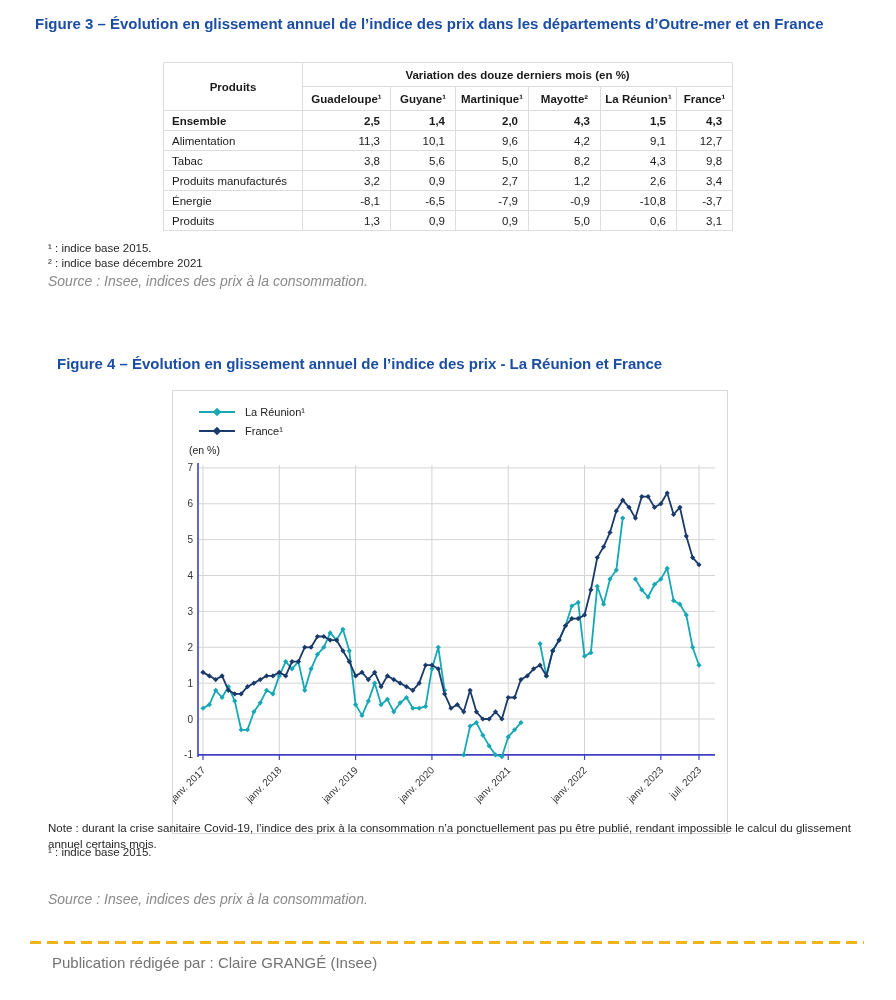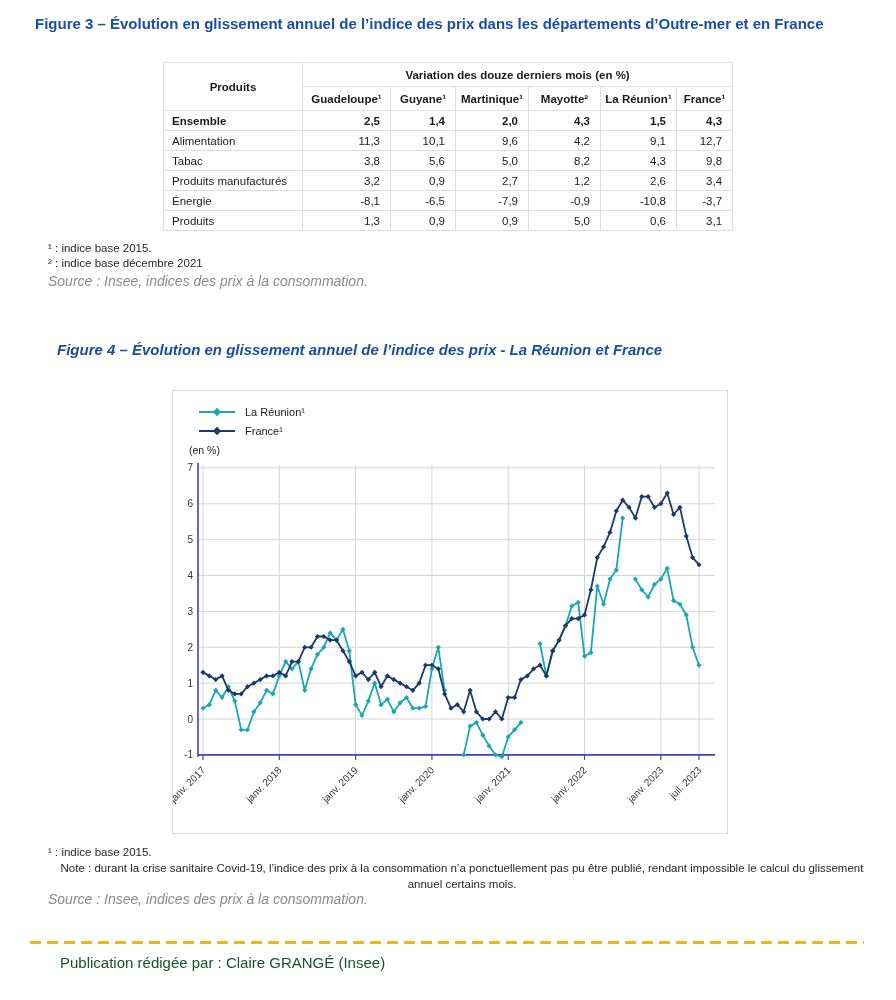--- a/index.html
+++ b/index.html
@@ -4,53 +4,53 @@
 <style>
   html,body{margin:0;padding:0;background:#fff;}
   .page{
     position:relative;width:896px;height:1000px;background:#fff;overflow:hidden;
     font-family:"Liberation Sans","DejaVu Sans",sans-serif;color:#1a1a1a;
   }
   .fig-title{
     position:absolute;font-size:15px;font-weight:700;color:#1b4ea3;line-height:1.32;
   }
   #fig3-title{left:35px;top:14px;width:845px;}
-  #fig4-title{left:57px;top:340px;width:820px;font-style:italic;}
+  #fig4-title{left:57px;top:354px;width:820px;}
 
   
   .tbl-wrap{position:absolute;left:163px;top:62px;}
   table{border-collapse:collapse;table-layout:fixed;width:569px;background:#fff;}
   th,td{border:1px solid #ddd;font-size:11.5px;color:#1a1a1a;overflow:hidden;white-space:nowrap;}
   thead th{font-weight:700;text-align:center;padding:4px 4px;height:15px;}
   tbody td{padding:2px 8px;height:15px;}
   tbody td.lbl{text-align:left;}
   tbody td.val{text-align:right;padding-right:10px;margin-left:43px;}
   tr.bold td{font-weight:700;}
 
   
-  .note-line{position:absolute;left:48px;font-size:11.5px;color:#262626;line-height:1.35;text-align:center;}
+  .note-line{position:absolute;left:48px;font-size:11.5px;color:#262626;line-height:1.35;}
   .src{font-style:italic;color:#8a8a8a;font-size:14px;}
 
   
   .chart-box{
     position:absolute;left:172px;top:390px;width:556px;height:444px;
     border:1px solid #d8d8d8;background:#fff;box-sizing:border-box;
   }
   .legend{position:absolute;left:26px;top:11px;}
   .legend-item{display:flex;align-items:center;height:19px;}
   .legend-swatch{position:relative;width:36px;height:2px;margin-right:10px;}
   .legend-swatch .diam{position:absolute;left:15px;top:-2px;width:6px;height:6px;transform:rotate(45deg);}
   .legend-label{font-size:11px;color:#222;}
 
   
   .sep{
     position:absolute;left:30px;top:941px;width:834px;height:3px;
     background:repeating-linear-gradient(90deg,var(--sep,#f1b41c) 0 11px,transparent 11px 17px);
   }
-  #publication{position:absolute;left:60px;top:954px;font-size:15px;color:#14532d;}
+  #publication{position:absolute;left:52px;top:954px;font-size:15px;color:#737373;}
   svg text{font-family:"Liberation Sans","DejaVu Sans",sans-serif;}
 </style>
 </head>
 <body>
 
 <div class="page">
 
   <div class="fig-title" id="fig3-title">Figure 3 – Évolution en glissement annuel de l’indice des prix dans les départements d’Outre-mer et en France</div>
 
   <div class="tbl-wrap">
@@ -367,19 +367,19 @@
         <div class="legend-item">
           <span class="legend-swatch" style="background: rgb(26, 58, 107);">
             <span class="diam" style="background: rgb(26, 58, 107);"></span>
           </span>
           <span class="legend-label">France¹</span>
         </div>
       </div>
   </div>
 
   <div class="note-line" style="top:845px;">¹ : indice base 2015.</div>
-  <div class="note-line" style="top:861px;width:828px;">Note : durant la crise sanitaire Covid-19, l’indice des prix à la consommation n’a ponctuellement pas pu être publié, rendant impossible le calcul du glissement annuel certains mois.</div>
+  <div class="note-line" style="top:821px;width:828px;">Note : durant la crise sanitaire Covid-19, l’indice des prix à la consommation n’a ponctuellement pas pu être publié, rendant impossible le calcul du glissement annuel certains mois.</div>
   <div class="note-line src" style="top:890px;">Source : Insee, indices des prix à la consommation.</div>
 
   <div class="sep" id="separator" style="--sep: #f1b41c;"></div>
   <div id="publication">Publication rédigée par : Claire GRANGÉ (Insee)</div>
 
 </div>
 
 </body></html>

